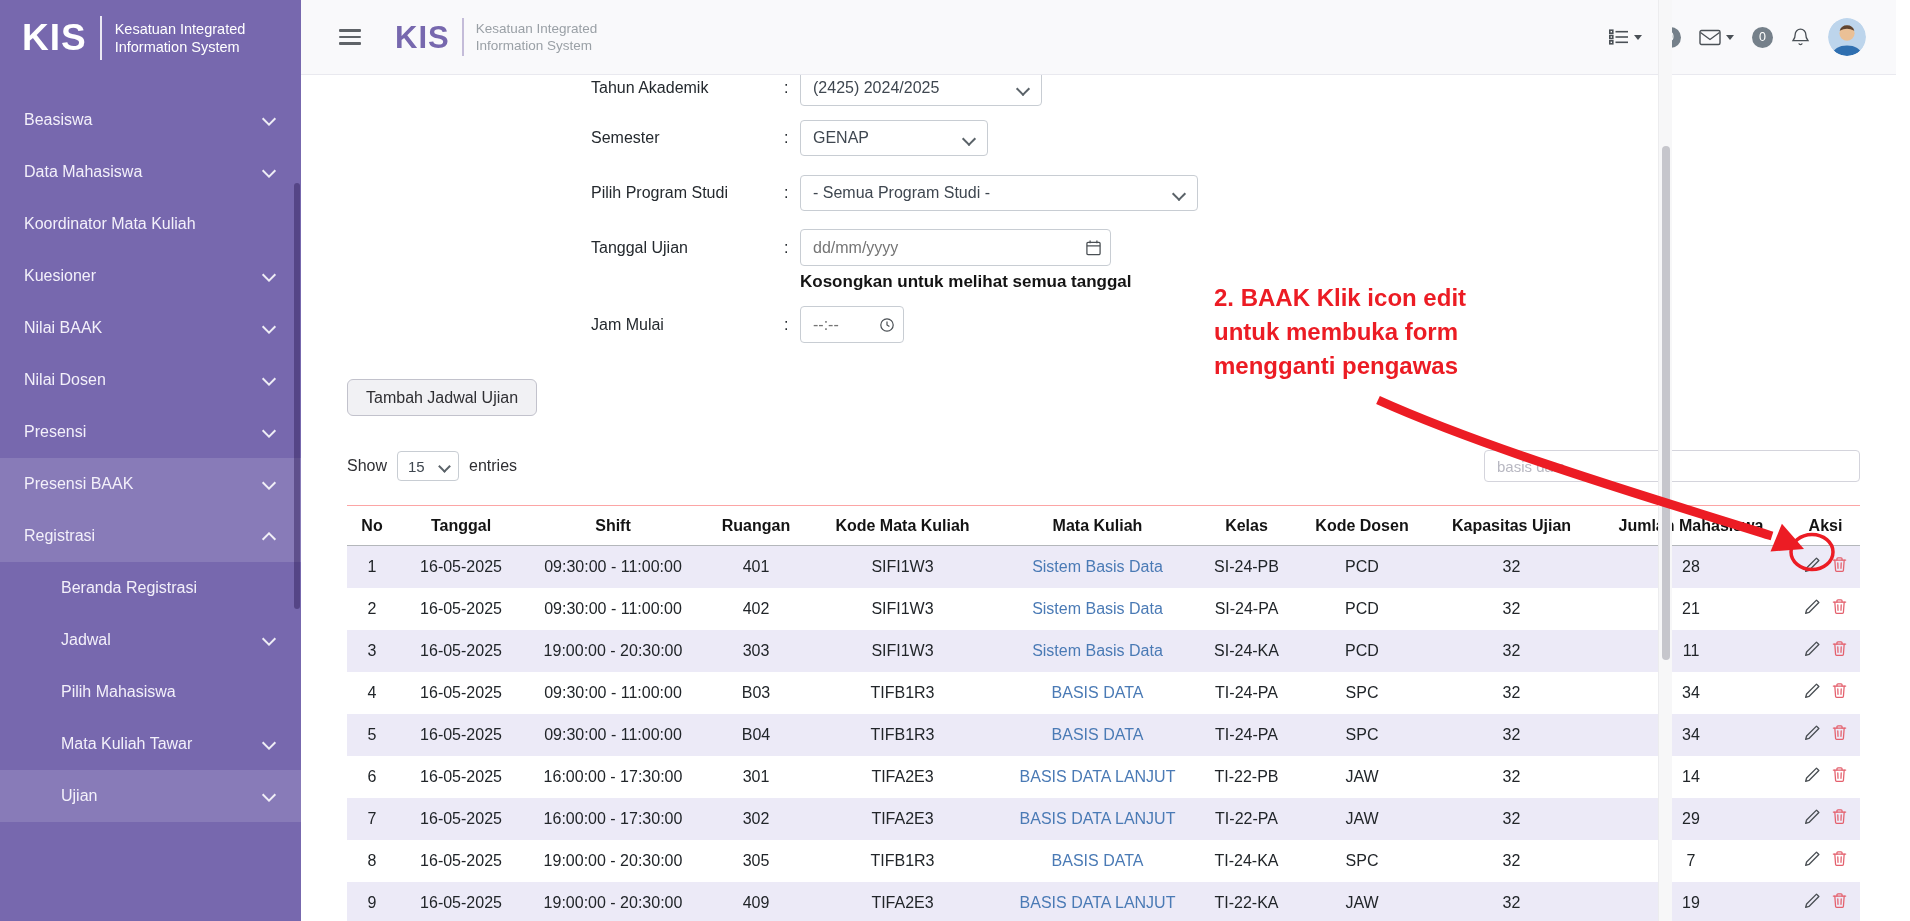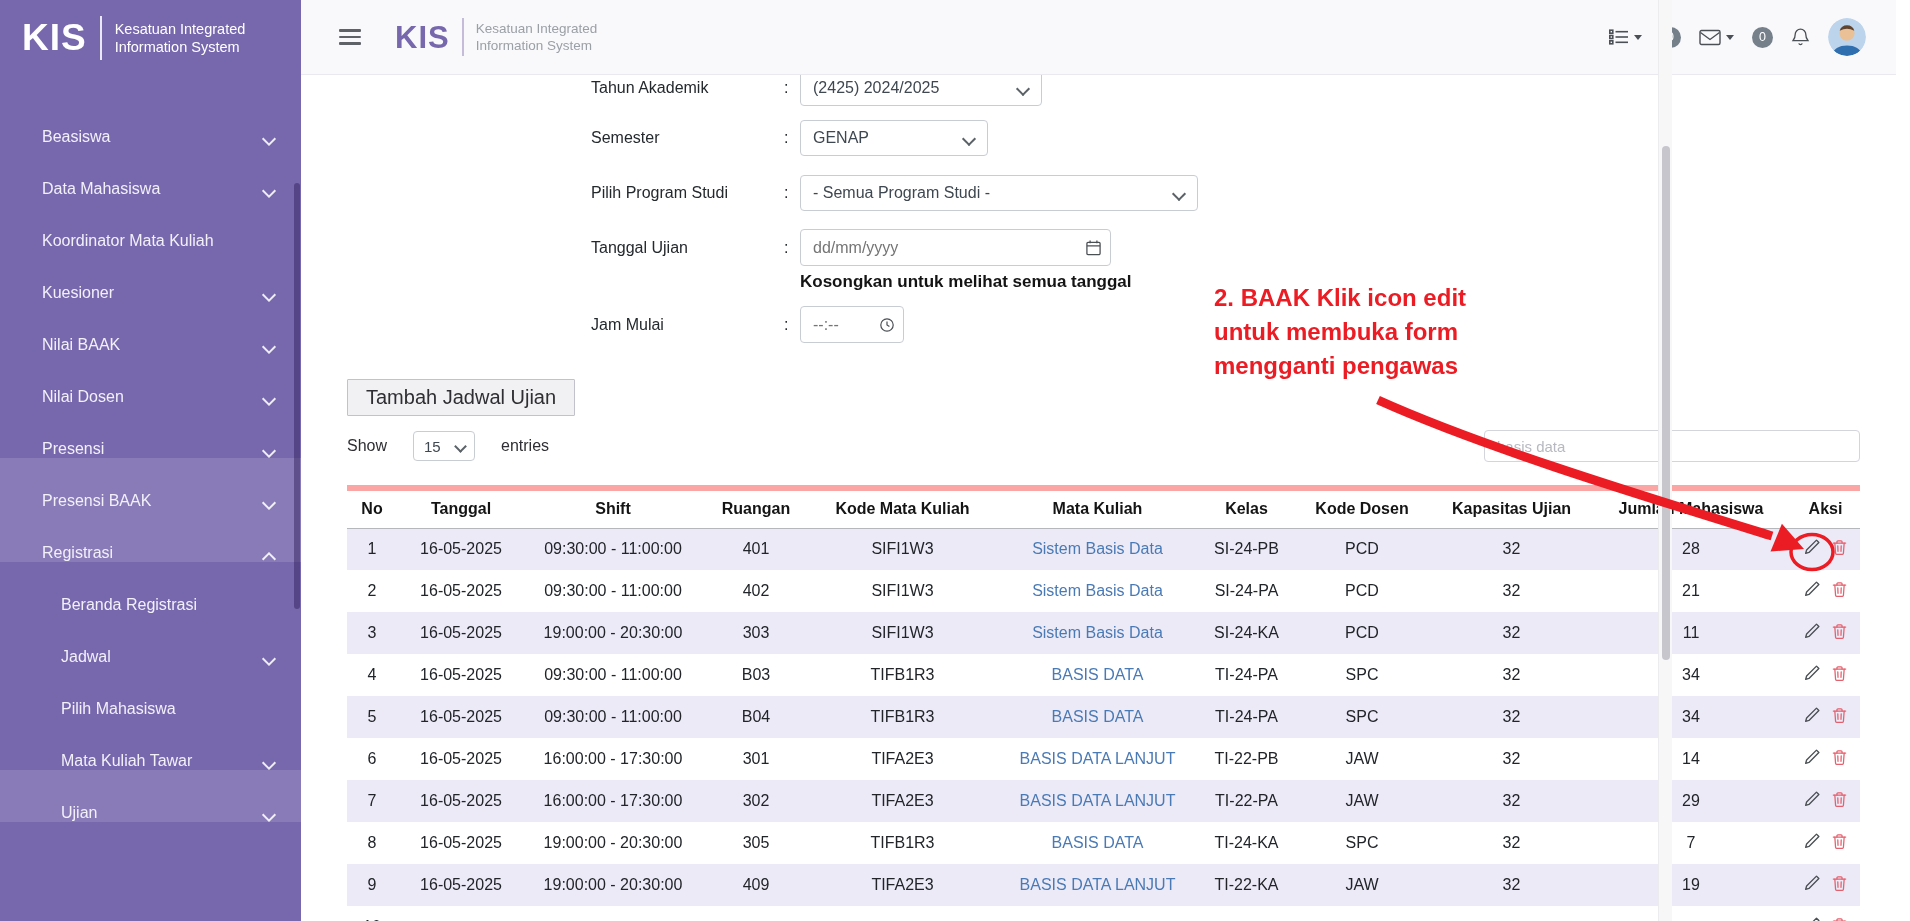--- a/index.html
+++ b/index.html
@@ -7,21 +7,21 @@
     font-family:"Liberation Sans","DejaVu Sans",sans-serif}
   .app{position:relative;width:1672px;height:921px}
 
   
   .sidebar{position:absolute;left:0;top:0;width:301px;height:921px;background:var(--purple,#7768ae);z-index:20}
   .brand{height:75px;display:flex;align-items:center;padding-left:22px;gap:13px}
   .brand .brand-logo{font-size:37px;font-weight:800;color:#fff;letter-spacing:1px;line-height:1}
   .brand .brand-sep{width:2px;height:44px;background:rgba(255,255,255,.85)}
   .brand .brand-text{color:#fff;font-size:14.5px;line-height:18px}
   .nav{padding-top:19px}
-  .nav-item{height:52px;display:flex;align-items:flex-end;padding:0 26px 0 42px;color:#f3f0fa;font-size:16px;cursor:pointer}
+  .nav-item{height:52px;display:flex;align-items:center;padding:0 26px 0 24px;color:#f3f0fa;font-size:16px;cursor:pointer}
   .nav-item.active{background:rgba(255,255,255,.13)}
   .nav-item.sub{padding-left:61px}
   .chev{width:12px;height:12px;margin-left:auto;position:relative;flex:0 0 12px}
   .chev::before{content:"";position:absolute;left:1px;width:8px;height:8px;
     border-right:2px solid rgba(255,255,255,.88);border-bottom:2px solid rgba(255,255,255,.88)}
   .chev.down::before{top:0;transform:rotate(45deg)}
   .chev.up::before{top:4px;transform:rotate(-135deg)}
   .side-scroll{position:absolute;right:1px;top:183px;width:6px;height:426px;background:rgba(35,18,75,.40);border-radius:3px}
 
   
@@ -56,32 +56,32 @@
   .sel::after{content:"";position:absolute;right:13px;top:13px;width:8px;height:8px;
     border-right:2px solid #5a6268;border-bottom:2px solid #5a6268;transform:rotate(45deg);pointer-events:none}
   .w-tahun{width:242px}.w-sem{width:188px}.w-prodi{width:398px}
   .inwrap{position:relative;display:inline-flex}
   .tin{height:37px;border:1px solid #c8cdd3;border-radius:4px;font-size:16px;color:#555;padding:0 34px 0 12px;outline:none}
   .tin::placeholder{color:#757575}
   .w-date{width:311px}.w-time{width:104px;padding-right:28px}
   .in-ic{position:absolute;right:9px;top:50%;transform:translateY(-50%);display:flex;pointer-events:none}
 
   .add-btn{margin-top:36px;height:37px;padding:0 18px;background:#f1f1f4;border:1px solid #c2c2cc;
-    border-radius:1px;font-size:20px;color:#2f2f33;cursor:pointer;font-family:inherit}
-  .tctl{display:flex;align-items:center;margin-top:14px;width:1513px;gap:26px}
+    border-radius:6px;font-size:16px;color:#2f2f33;cursor:pointer;font-family:inherit}
+  .tctl{display:flex;align-items:center;margin-top:34px;width:1513px;gap:10px}
   .ctl-label{font-size:16px;color:#2f2f33}
   .sel-sm{height:30px;width:62px;padding:0 24px 0 10px;font-size:15px}
   .sel-sm::after{top:10px;right:9px;width:7px;height:7px}
   .search{margin-left:auto;width:376px;height:32px;border:1px solid #d4d4dc;border-radius:4px;
     padding:0 12px;font-size:15px;color:#b8b8c2;outline:none;font-family:inherit}
 
   
   table.dt{width:1513px;border-collapse:collapse;table-layout:fixed;margin-top:23px}
   .dt thead th{height:40px;font-size:16px;font-weight:700;color:#141414;text-align:center;padding:0 6px;
-    border-top:6px solid #fca5a5;border-bottom:1px solid #b4b7bb;white-space:nowrap;overflow:hidden;cursor:pointer}
+    border-top:1px solid #fca5a5;border-bottom:1px solid #b4b7bb;white-space:nowrap;overflow:hidden;cursor:pointer}
   .dt tbody td{height:42px;font-size:16px;color:#212529;text-align:center;padding:0 6px;white-space:nowrap;overflow:hidden}
   .dt tbody tr:nth-child(odd){background:var(--stripe,#eceaf7)}
   .dt th:nth-of-type(1){width:50px}.dt th:nth-of-type(2){width:128px}.dt th:nth-of-type(3){width:176px}
   .dt th:nth-of-type(4){width:110px}.dt th:nth-of-type(5){width:183px}.dt th:nth-of-type(6){width:207px}
   .dt th:nth-of-type(7){width:91px}.dt th:nth-of-type(8){width:140px}.dt th:nth-of-type(9){width:159px}
   .dt th:nth-of-type(10){width:200px}.dt th:nth-of-type(11){width:69px}
   .mk-link{color:var(--link,#4a7ab5);cursor:pointer}
   .acts{display:inline-flex;gap:10px;align-items:center}
   .act{display:inline-flex;cursor:pointer}
 

